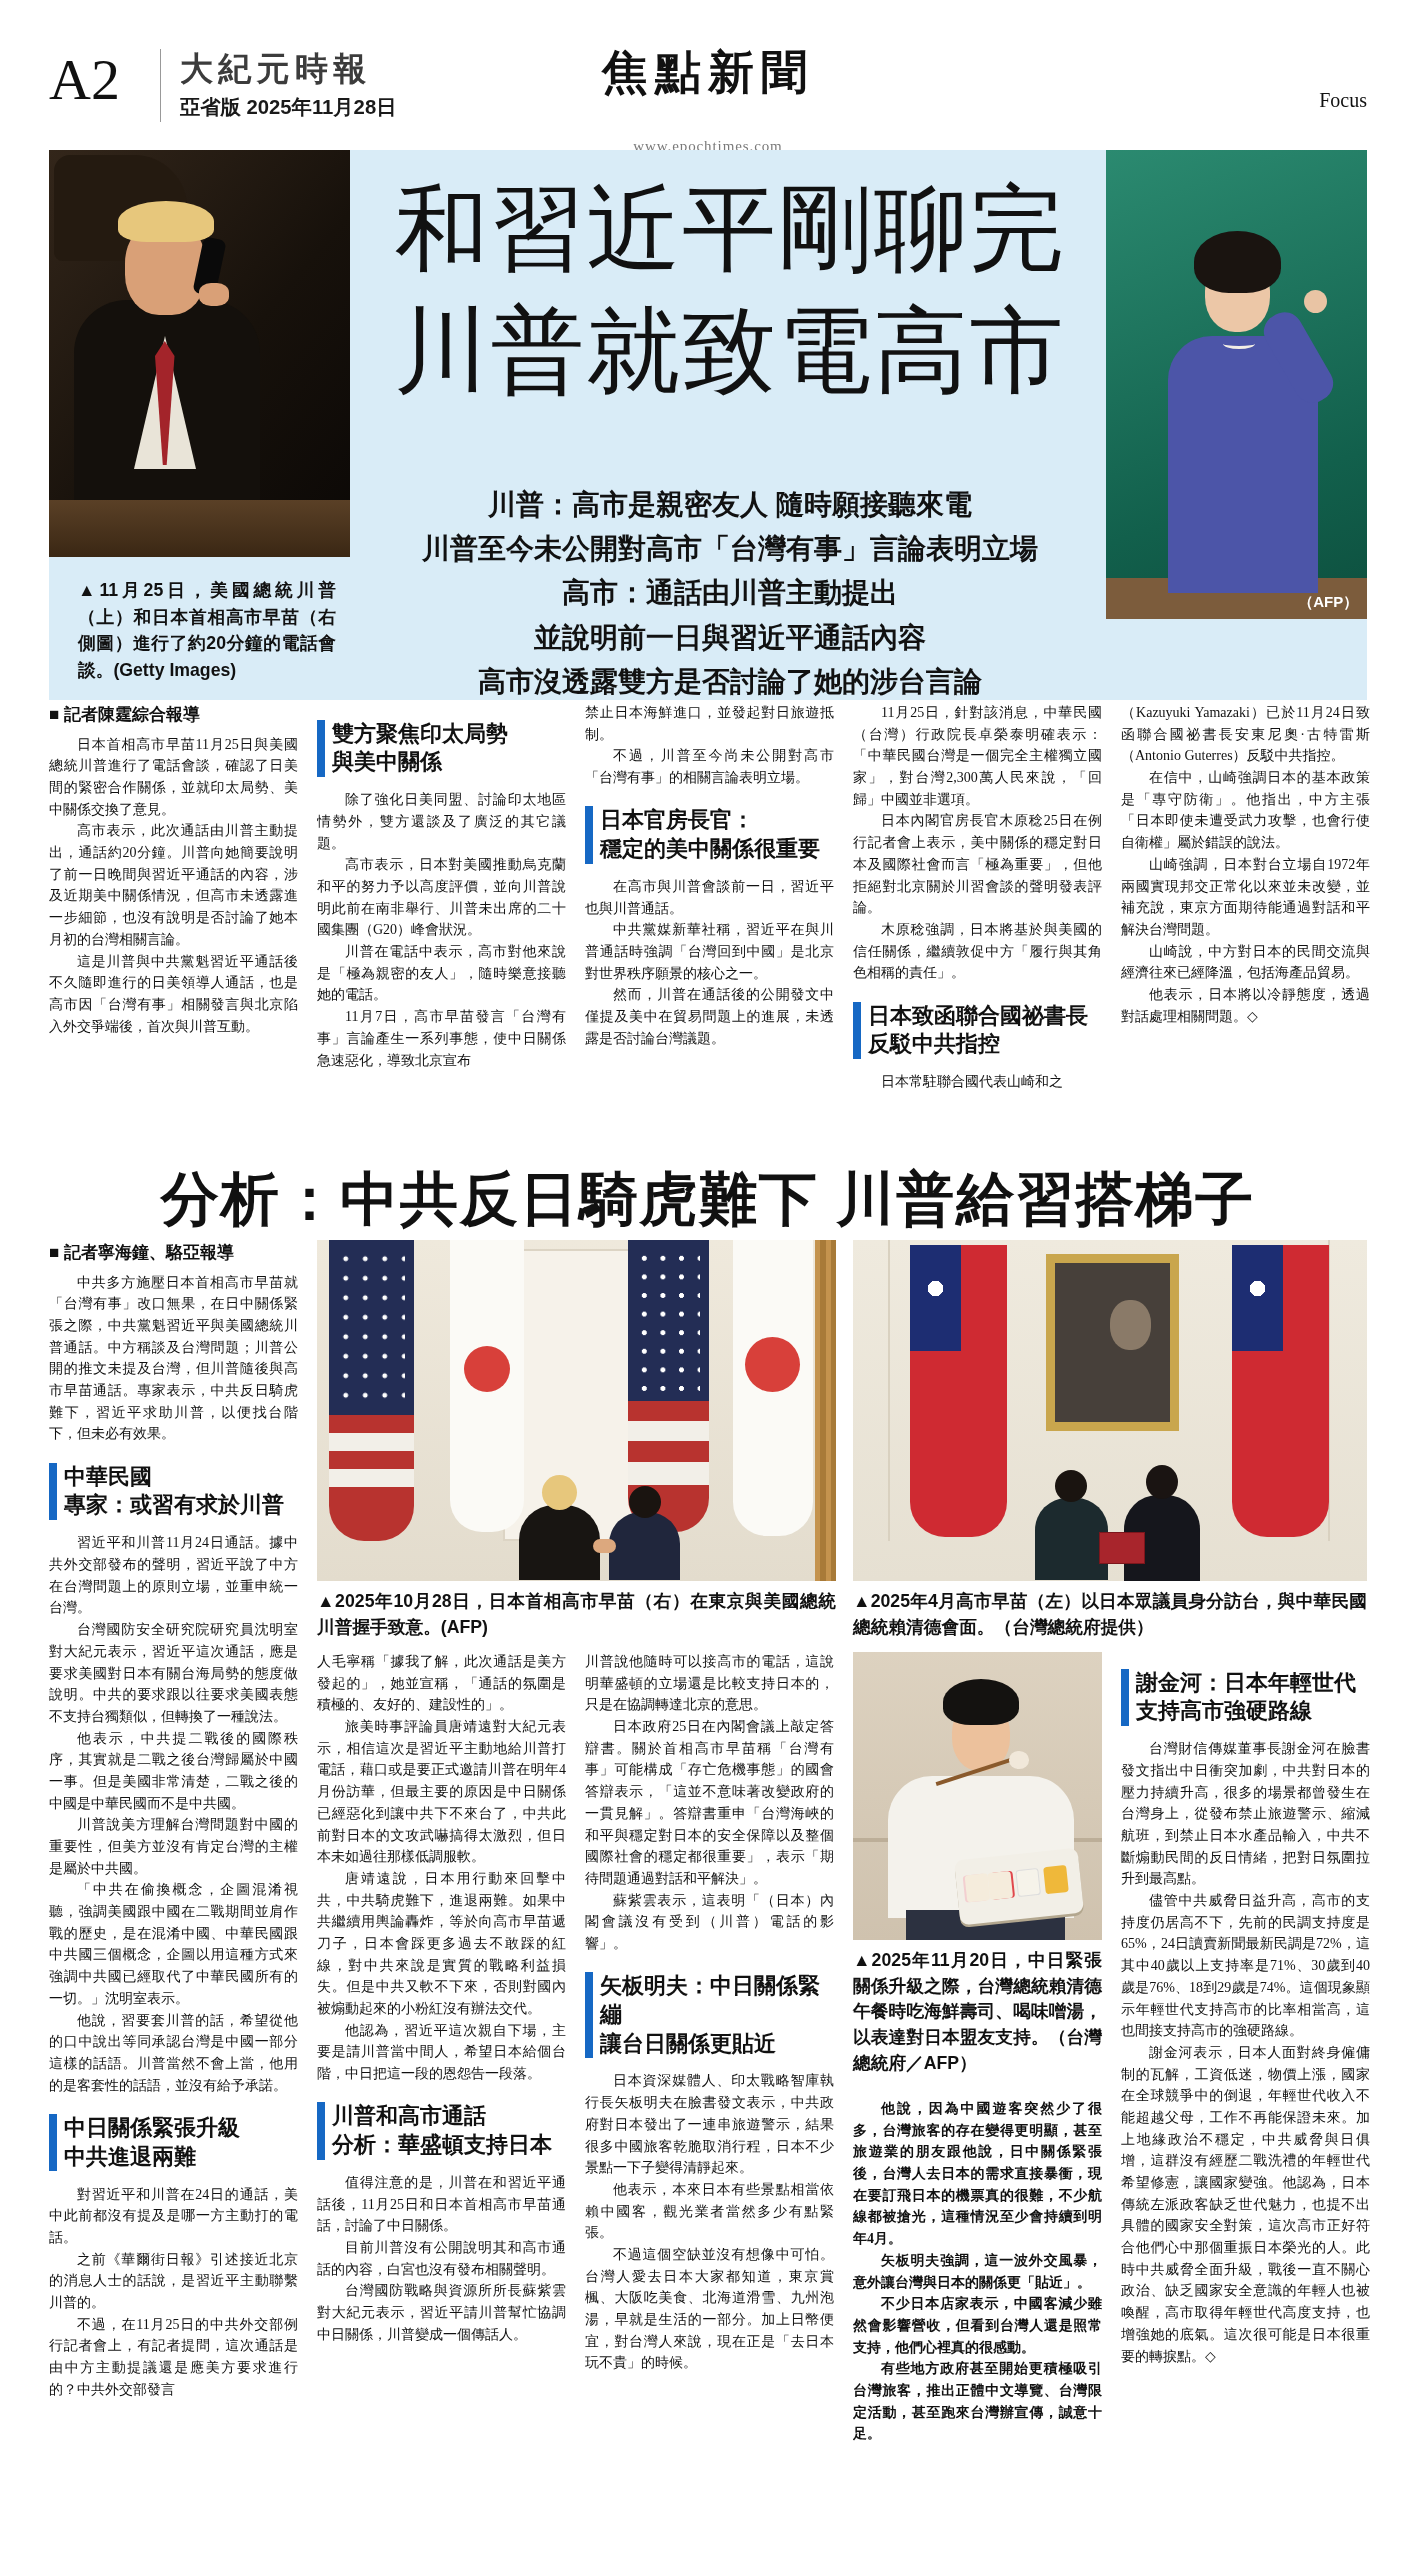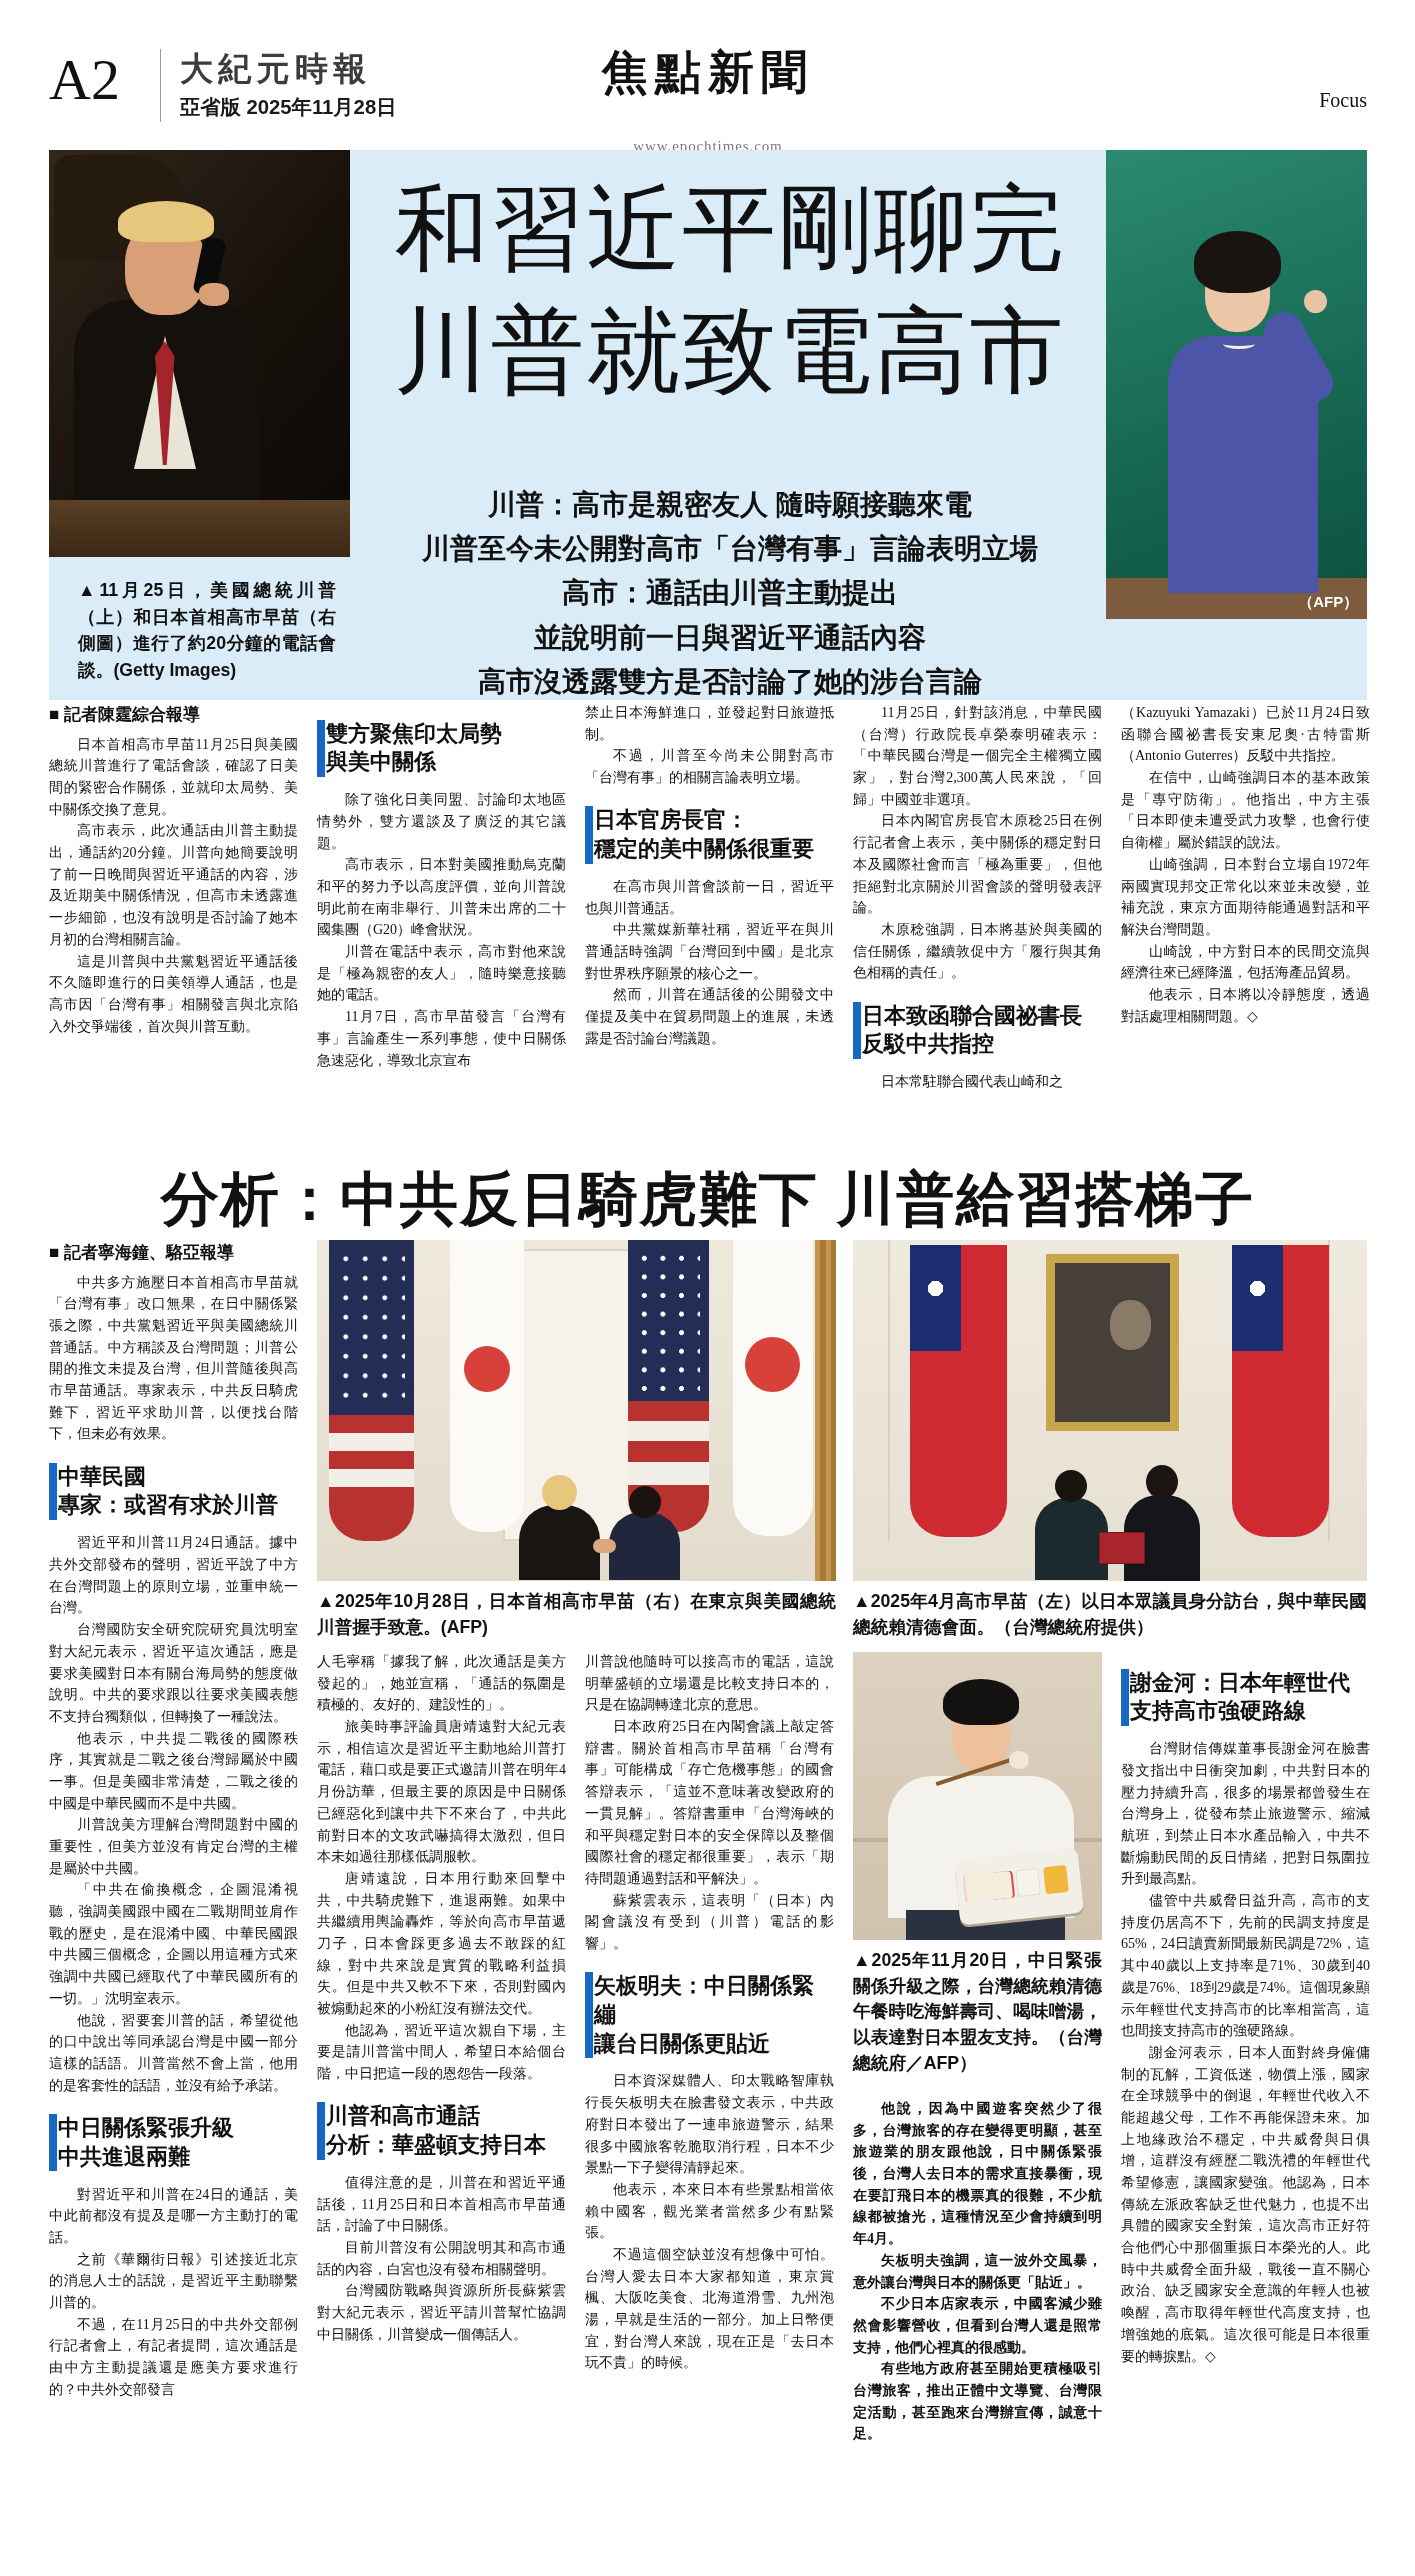--- a/index.html
+++ b/index.html
@@ -59,21 +59,21 @@
   .h1{font-size:94px;line-height:1.3;font-weight:400;font-family:"Liberation Serif",serif;
       white-space:pre-line;letter-spacing:1.8px;}
   .deckbox{position:absolute;left:354px;top:483px;width:752px;}
   .blk-deck{font-family:"Liberation Sans",sans-serif;font-weight:700;font-size:28px;line-height:1.58;text-align:center;}
   
   .col{position:absolute;width:249px;overflow:hidden;font-size:14px;line-height:1.55;text-align:justify;}
   .blk-p{text-indent:2em;}
   .blk-pc{}
   .blk-by{font-family:"Liberation Sans",sans-serif;font-weight:700;font-size:17px;margin-bottom:5.3px;text-align:left;}
   .blk-h{font-family:Liberation Sans, sans-serif;font-weight:900;font-size:22px;line-height:1.3;
-         white-space:pre-line;border-left:8px solid var(--blue);padding-left:1px;margin:17.7px 0 12.4px 0;text-align:left;}
+         white-space:pre-line;border-left:8px solid var(--blue);padding-left:7px;margin:17.7px 0 12.4px 0;text-align:left;}
   .s1col{top:702px;height:458px;}
   .c1{left:49px;} .c2{left:317px;} .c3{left:585px;} .c4{left:853px;} .c5{left:1121px;}
   
   .h2{position:absolute;left:49px;top:1161px;width:1318px;text-align:center;font-size:58px;font-weight:900;
       font-family:"Liberation Sans",sans-serif;letter-spacing:1.8px;}
   .s2c1{top:1240px;height:1309px;}
   .s2col{top:1651px;height:899px;}
   
   .p-shake{left:317px;top:1240px;width:519px;height:341px;background:linear-gradient(#efe9dc,#e3dccd);}
   .p-shake .door{left:186px;top:8.8px;width:150px;height:292px;background:#f6f2ea;border:2.7px solid #dcd4c4;}

